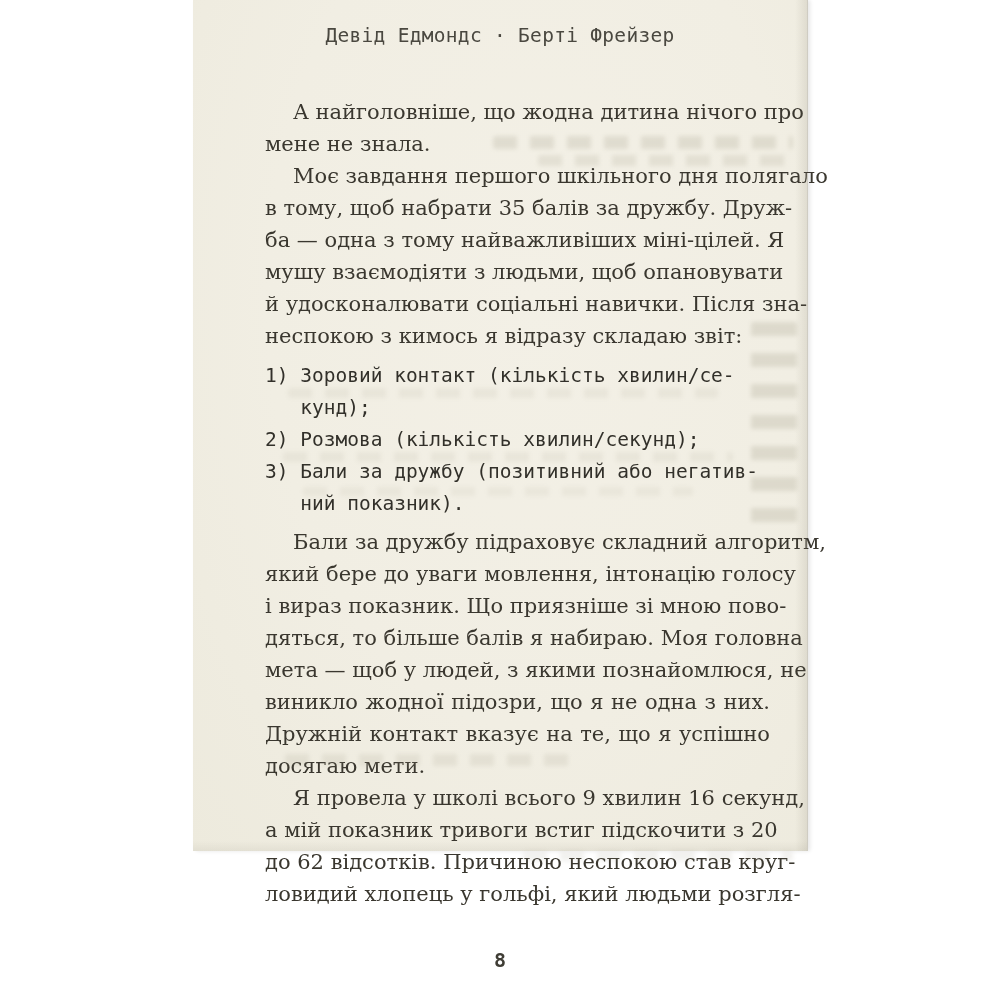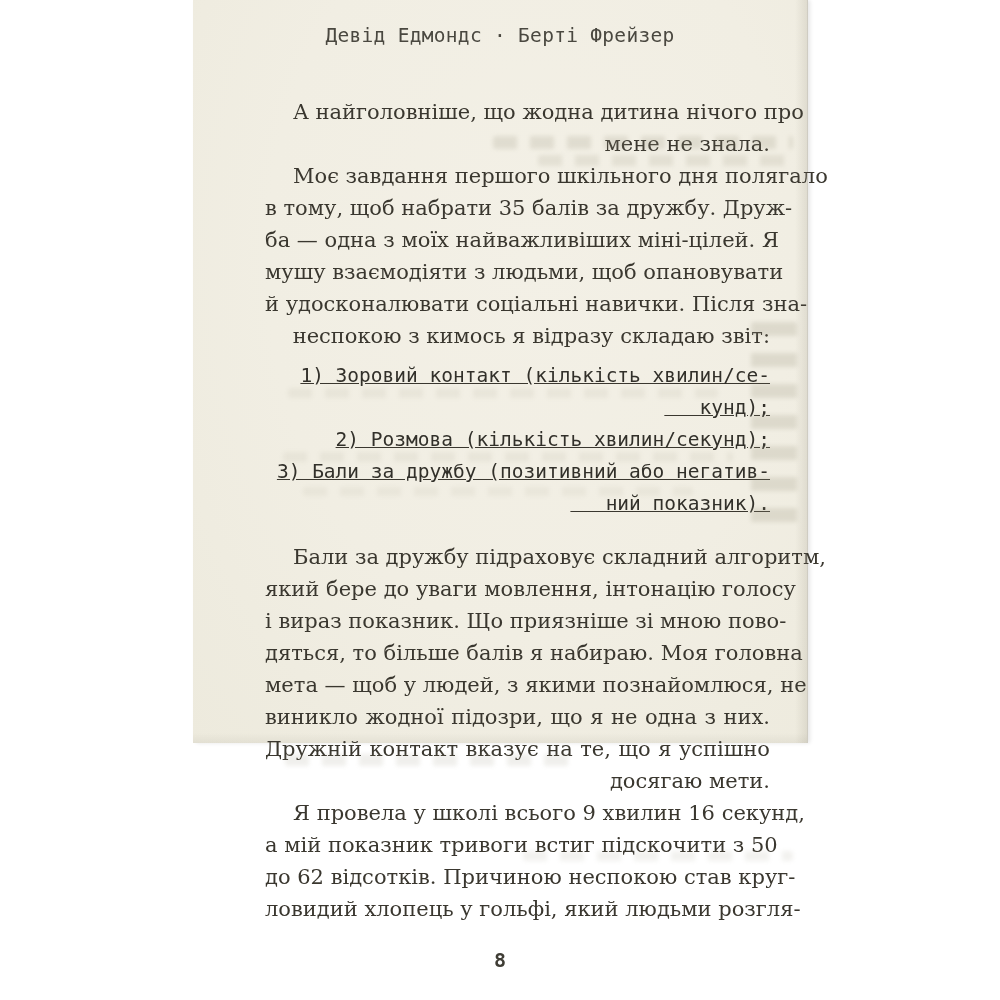--- a/index.html
+++ b/index.html
@@ -11,21 +11,21 @@
   }
   .scan {
     position: relative;
     width: 1000px; height: 1000px;
     background: #ffffff;
   }
   
   .page {
     position: absolute;
     left: 193px; top: 0;
-    width: 614px; height: 743px;
+    width: 614px; height: 851px;
     background: radial-gradient(ellipse at 55% 35%, #f3f0e6 0%, #f1eee3 55%, #edeadd 100%);
     box-shadow: 1px 0 0 #cfccc2, 3px 0 4px rgba(0,0,0,0.10);
   }
   .page::after { 
     content: "";
     position: absolute; right: 0; top: 0; bottom: 0; width: 12px;
     background: linear-gradient(to right, rgba(120,114,96,0) 0%, rgba(120,114,96,0.14) 100%);
   }
   .page::before { 
     content: "";
@@ -43,29 +43,28 @@
     color: #4a4840;
   }
 
   .text-col {
     position: absolute;
     left: 72px; top: 96px;
     width: 505px;
     color: #3a372f;
   }
   .block { margin: 0; }
-  .block.mono { margin: 8px 0 21px 0; text-decoration: underline; }
+  .block.mono { margin: 8px 0 6px 0; }
 
   .line {
     height: 32px;
     line-height: 32px;
     font-size: 21px;
     font-family: "DejaVu Serif", serif;
     color: #3a372f;
-    text-align: right;
   }
   .line.just {
     text-align: justify;
     text-align-last: justify;
     white-space: nowrap;
   }
   .line.indent { padding-left: 28px; }
   .line.mono {
     font-family: "DejaVu Sans Mono", monospace;
     font-size: 19.5px;
@@ -113,21 +112,21 @@
     <div class="running-head">Девід Едмондс · Берті Фрейзер</div>
 
     <div class="text-col" id="text-column">
         <div class="block serif">
           <div class="line just indent">А найголовніше, що жодна дитина нічого про</div>
           <div class="line">мене не знала.</div>
         </div>
         <div class="block serif">
           <div class="line just indent">Моє завдання першого шкільного дня полягало</div>
           <div class="line just">в тому, щоб набрати 35 балів за дружбу. Друж-</div>
-          <div class="line just">ба — одна з моїх найважливіших міні-цілей. Я</div>
+          <div class="line just">ба — одна з тому найважливіших міні-цілей. Я</div>
           <div class="line just">мушу взаємодіяти з людьми, щоб опановувати</div>
           <div class="line just">й удосконалювати соціальні навички. Після зна-</div>
           <div class="line">неспокою з кимось я відразу складаю звіт:</div>
         </div>
         <div class="block mono">
           <div class="line mono">1) Зоровий контакт (кількість хвилин/се-</div>
           <div class="line mono">   кунд);</div>
           <div class="line mono">2) Розмова (кількість хвилин/секунд);</div>
           <div class="line mono">3) Бали за дружбу (позитивний або негатив-</div>
           <div class="line mono">   ний показник).</div>
@@ -137,21 +136,21 @@
           <div class="line just">який бере до уваги мовлення, інтонацію голосу</div>
           <div class="line just">і вираз показник. Що приязніше зі мною пово-</div>
           <div class="line just">дяться, то більше балів я набираю. Моя головна</div>
           <div class="line just">мета — щоб у людей, з якими познайомлюся, не</div>
           <div class="line just">виникло жодної підозри, що я не одна з них.</div>
           <div class="line just">Дружній контакт вказує на те, що я успішно</div>
           <div class="line">досягаю мети.</div>
         </div>
         <div class="block serif">
           <div class="line just indent">Я провела у школі всього 9 хвилин 16 секунд,</div>
-          <div class="line just">а мій показник тривоги встиг підскочити з 50</div>
+          <div class="line just">а мій показник тривоги встиг підскочити з 20</div>
           <div class="line just">до 62 відсотків. Причиною неспокою став круг-</div>
           <div class="line just">ловидий хлопець у гольфі, який людьми розгля-</div>
         </div>
       </div>
 
     <div class="ghost g1"></div>
     <div class="ghost g2"></div>
     <div class="ghost v g3"></div>
     <div class="ghost g4"></div>
     <div class="ghost g5"></div>

